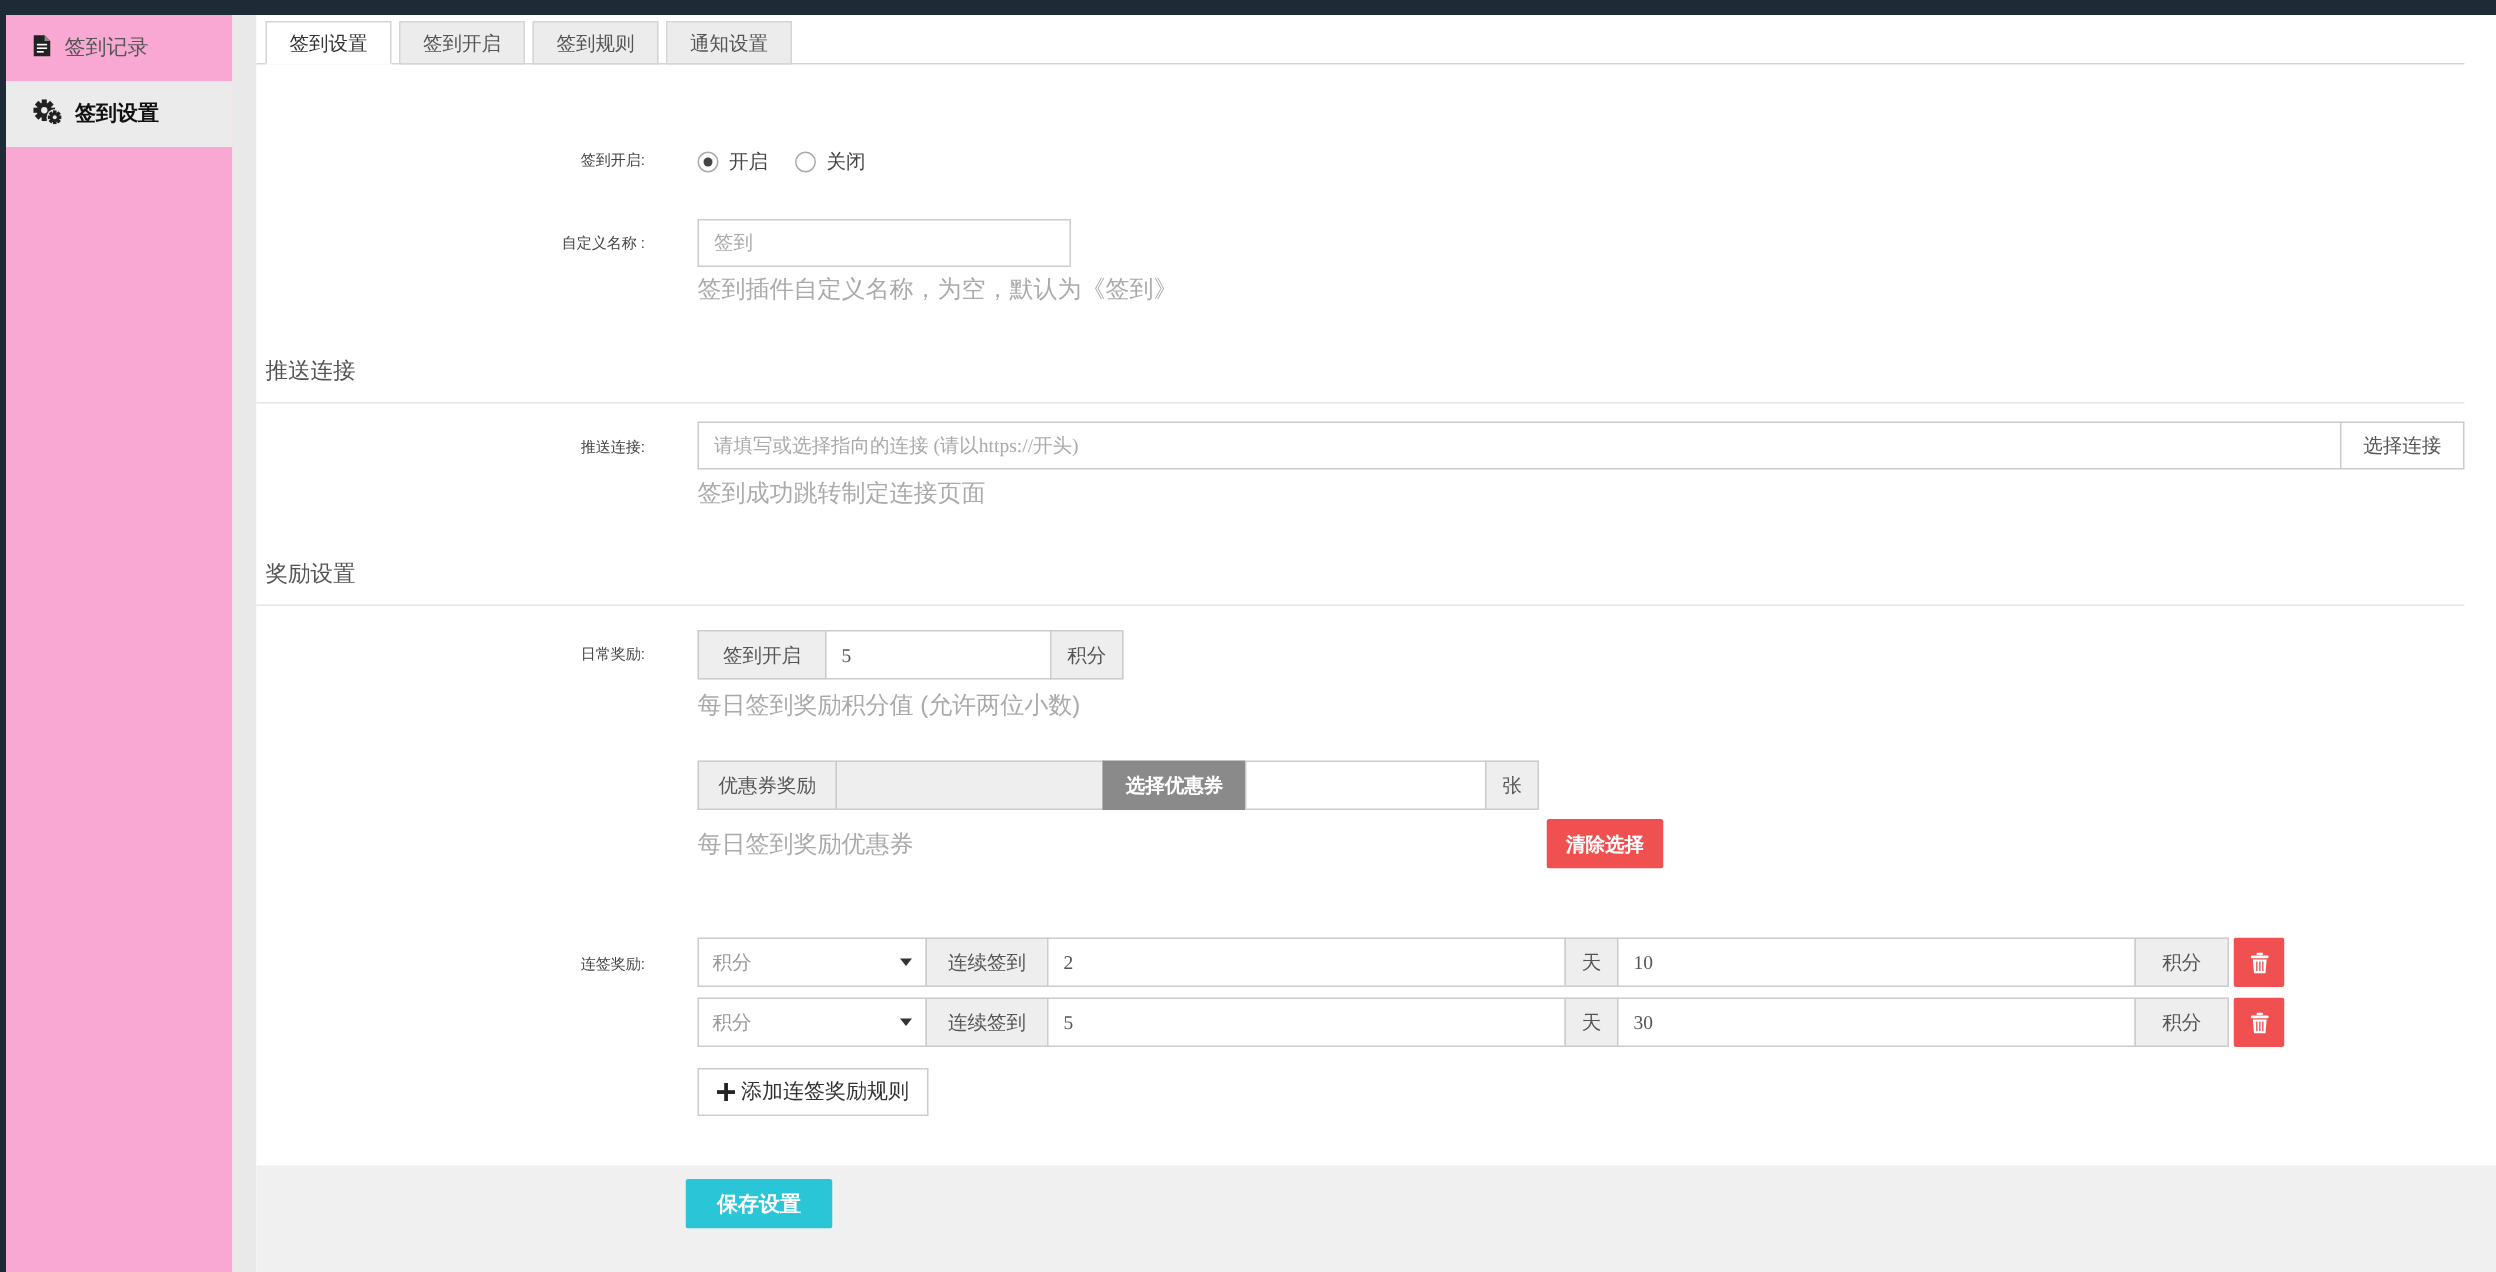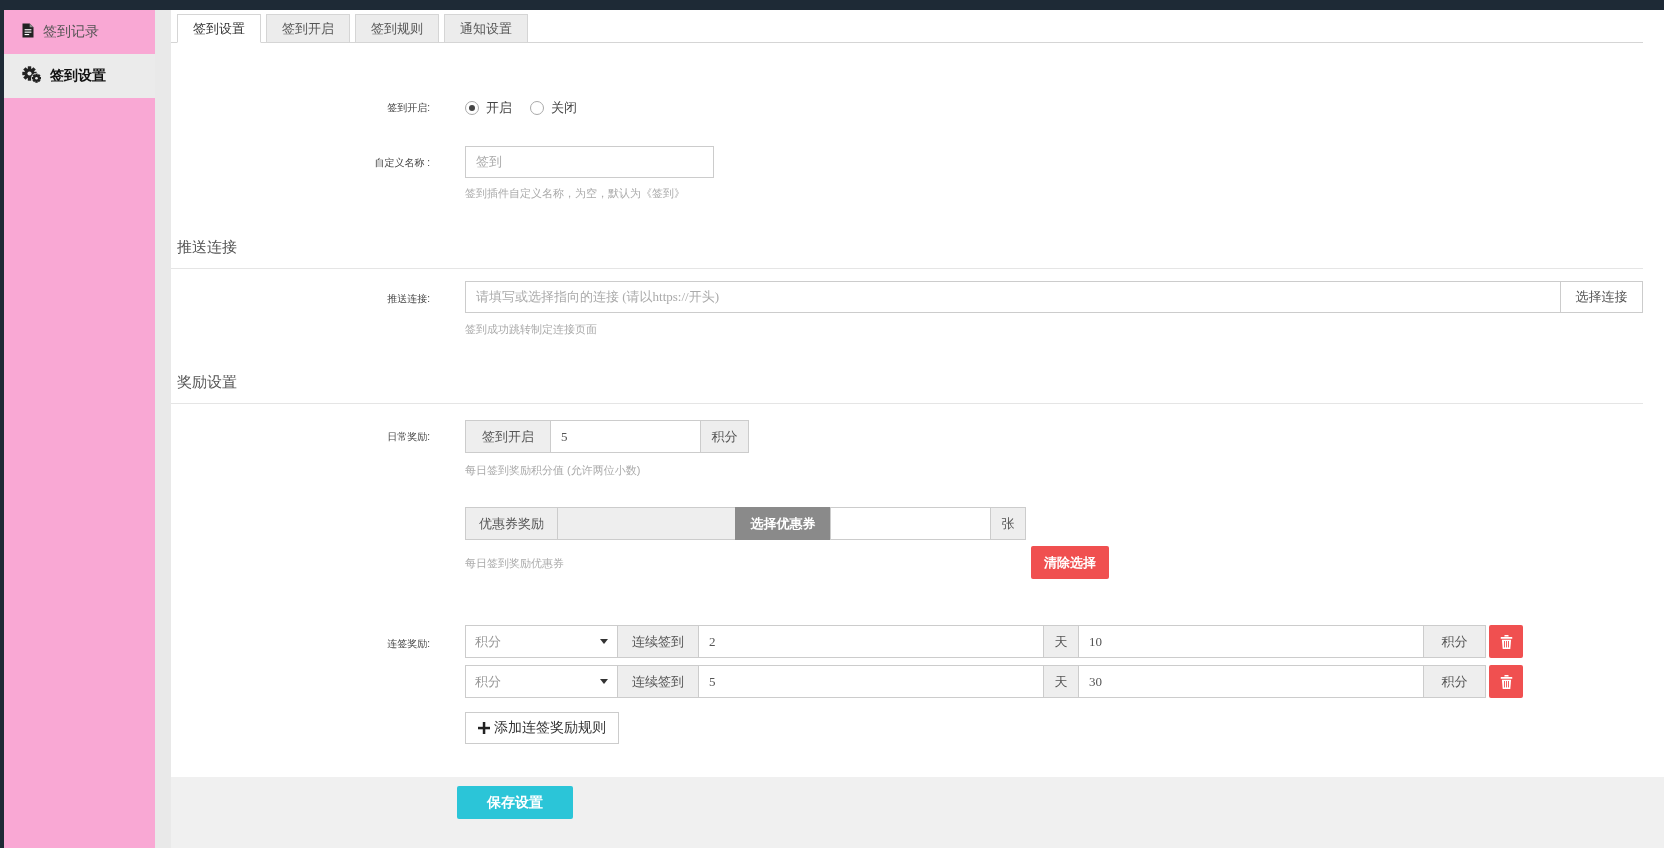--- a/index.html
+++ b/index.html
@@ -19,21 +19,21 @@
   #main{left:171px;top:10px;width:1493px;height:838px;background:#fff;}
   #main .abs{position:absolute;}
   
   #tabs{left:6px;top:4px;display:flex;gap:5px;z-index:2;}
   .tab{box-sizing:border-box;height:29px;padding:0 15px;display:flex;align-items:center;
        font-size:13px;color:#555;background:#ececec;border:1px solid #d5d5d5;cursor:pointer;}
   .tab.active{background:#fff;border-bottom:1px solid #fff;color:#333;}
   #tabline{left:0;top:32px;width:1472px;height:1px;background:#d5d5d5;}
   
   .flabel{position:absolute;width:259px;text-align:right;font-size:10px;color:#444;line-height:16px;}
-  .help{position:absolute;font-size:11px;color:#aaa;line-height:15px;}
+  .help{position:absolute;font-size:16px;color:#aaa;line-height:15px;}
   .section-title{position:absolute;font-size:15px;color:#555;}
   .rule{position:absolute;width:1472px;height:1px;background:#e5e5e5;}
   .tinput{position:absolute;box-sizing:border-box;border:1px solid #ccc;background:#fff;
           font-size:13px;color:#555;padding:0 10px;font-family:Liberation Serif, serif;outline:none;}
   .tinput::placeholder{color:#aaa;}
   .tinput.disabled{background:#eee;}
   .addon{position:absolute;box-sizing:border-box;background:#eee;border:1px solid #ccc;
          display:flex;align-items:center;justify-content:center;font-size:13px;color:#555;}
   .btn{position:absolute;box-sizing:border-box;display:flex;align-items:center;justify-content:center;
        font-size:13px;cursor:pointer;border:1px solid transparent;}
@@ -80,21 +80,21 @@
   .sr-select{left:294px;width:153px;height:33px;}
   .sr-prefix{left:446px;width:82px;height:33px;}
   .sr-days{left:527px;width:346px;height:33px;}
   .sr-dunit{left:872px;width:36px;height:33px;}
   .sr-amount{left:907px;width:346px;height:33px;}
   .sr-aunit{left:1252px;width:63px;height:33px;}
   .sr-del{left:1318px;width:34px;height:33px;}
   .r1{top:615px;} .r2{top:655px;}
   #add-rule-btn{left:294px;top:702px;width:154px;height:32px;gap:4px;font-size:14px;color:#333;}
   #footer{left:0;top:767px;width:1493px;height:71px;background:#f0f0f0;}
-  #save-btn{left:286px;top:9px;width:116px;height:33px;}
+  #save-btn{left:286px;top:9px;width:98px;height:33px;}
 </style>
 </head>
 <body>
 
 <div id="topbar" class="abs"></div>
 <div id="leftstrip" class="abs"></div>
 
 <div id="sidebar" class="abs">
   <div class="side-item">
     <span>

